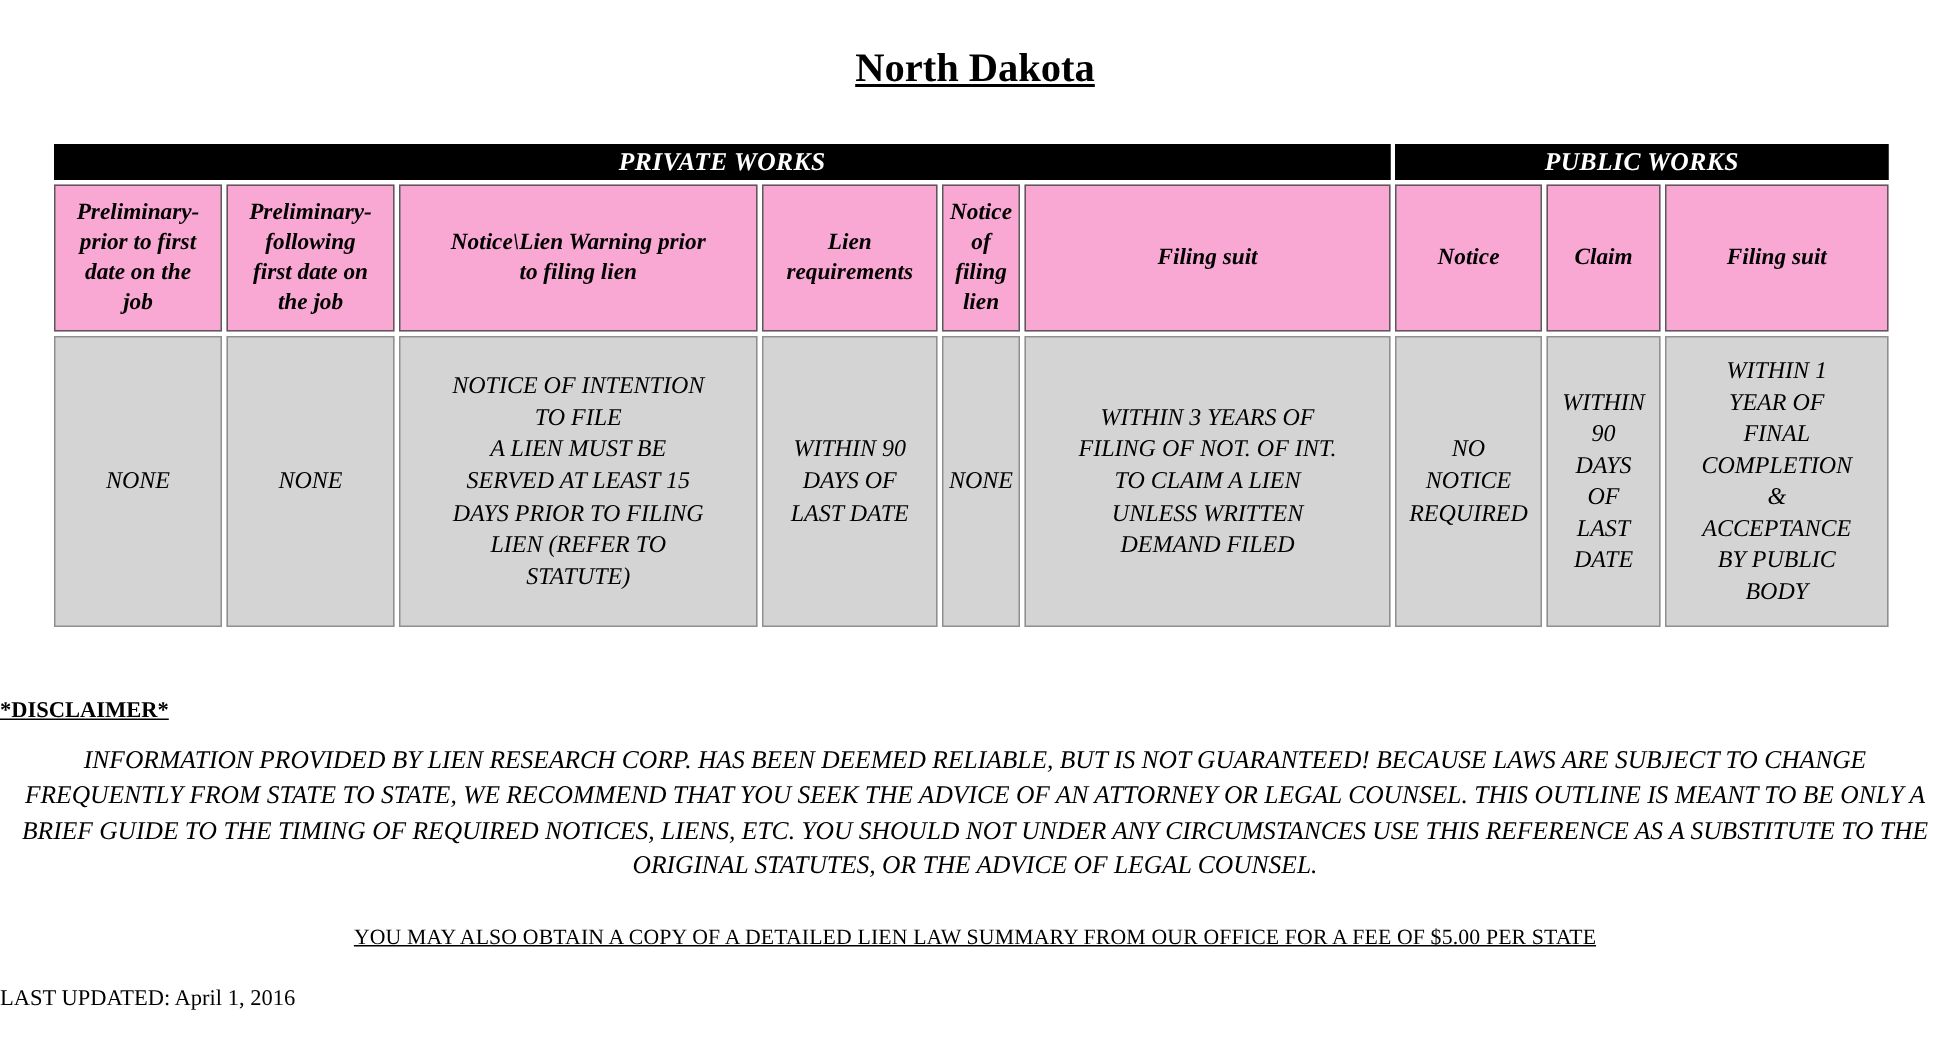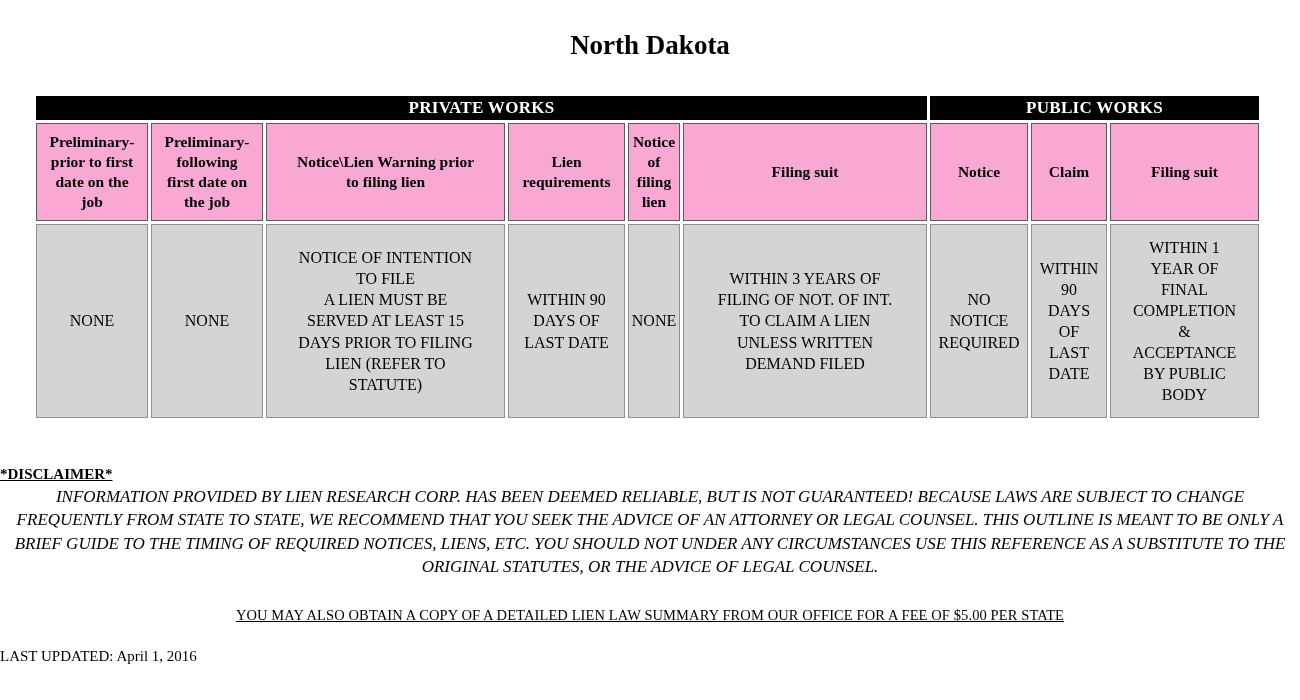--- a/index.html
+++ b/index.html
@@ -13,27 +13,29 @@
     color: #000000;
   }
   .page { position: relative; width: 1300px; height: 700px; }
 
   .title {
     text-align: center;
     font-size: 27px;
     font-weight: bold;
     margin: 30px 0 0 0;
     line-height: 1.15;
+    text-decoration: underline;
   }
 
   table.lien-table {
     border-collapse: separate;
     border-spacing: 3px;
     table-layout: fixed;
     margin: 32px 0 0 33px;
+    font-style: italic;
   }
   table.lien-table th, table.lien-table td {
     box-sizing: border-box;
     overflow: hidden;
   }
   .section-cell {
     background: #000000;
     color: #ffffff;
     font-weight: bold;
     font-size: 17px;
@@ -68,21 +70,21 @@
     line-height: 1.32;
   }
 
   .disclaimer-heading {
     margin-top: 45px;
     font-weight: bold;
     font-size: 15px;
     text-decoration: underline;
   }
   .disclaimer-body {
-    margin: 2px 5px 0 5px;
+    margin: 12px 5px 0 5px;
     text-align: center;
     font-style: italic;
     font-size: 17px;
     line-height: 1.37;
   }
   .fee-note {
     margin-top: 29px;
     text-align: center;
     font-size: 14.5px;
     text-decoration: underline;

